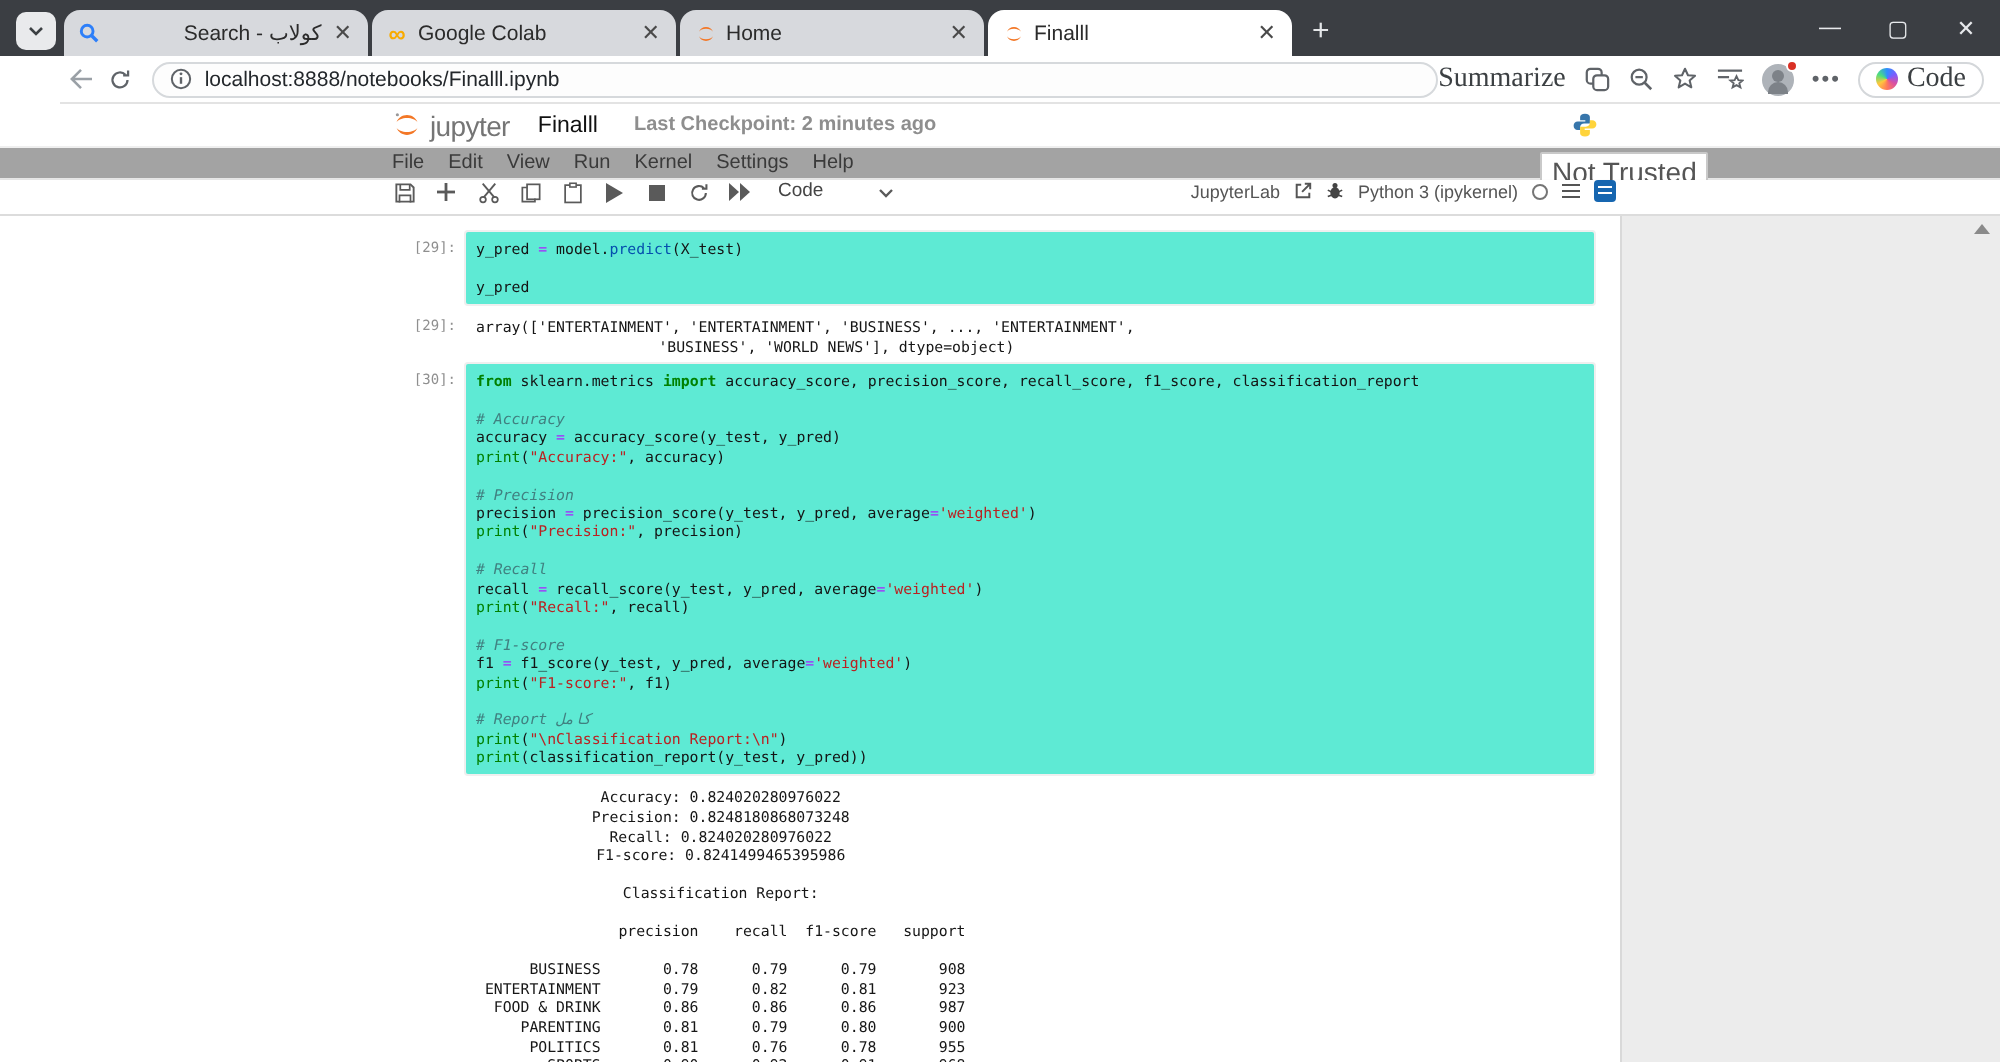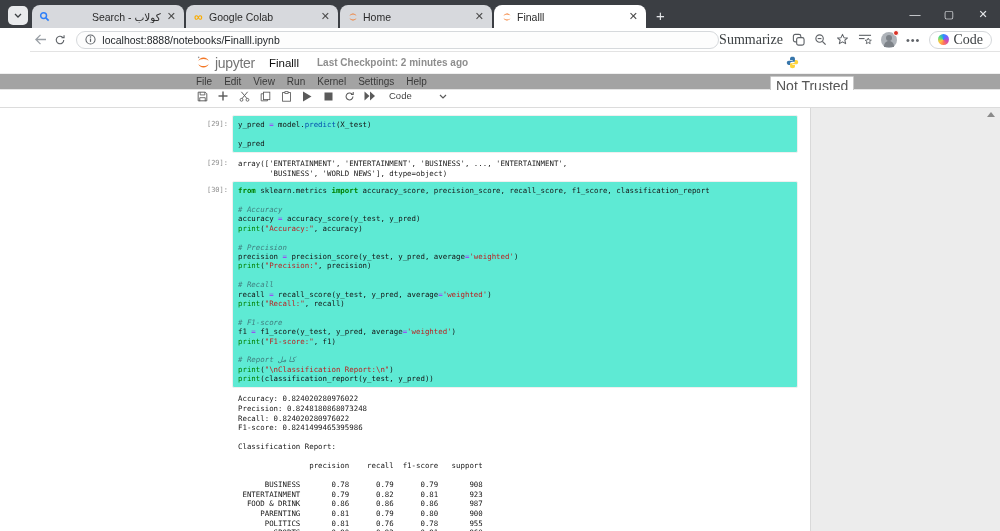--- a/index.html
+++ b/index.html
@@ -66,21 +66,21 @@
                   border-left:4px solid transparent; border-right:4px solid transparent; border-bottom:5px solid #8a8a8a; }
   .cells { padding-top:4px; }
   .cell-row, .out-row { display:flex; padding-left:196px; }
   .cell-row { margin-top:3px; }
   .out-row { margin-top:5px; }
   .prompt { width:32px; flex:none; text-align:right; font:7px/9.4px "DejaVu Sans Mono",monospace; color:#8f8f8f; padding-top:5px; }
   .out-row .prompt { padding-top:1px; }
   .input-box { width:566px; margin-left:4px; background:#5eead4; border:1px solid #efefef; border-radius:2px; padding:4px 5px; }
   .code { font:7.4px/9.4px "DejaVu Sans Mono",monospace; color:#141414; white-space:pre; }
   .cl { height:9.4px; }
-  .out-text { font:7.4px/9.55px "DejaVu Sans Mono",monospace; color:#161616; white-space:pre; margin-left:4px; padding:1px 0 0 6px; }
+  .out-text { font:7.4px/9.55px "DejaVu Sans Mono",monospace; color:#161616; white-space:pre; margin-left:4px; padding:1px 0 0 6px;text-align:center; }
   .k { color:#008000; font-weight:bold; }
   .b { color:#008000; }
   .s { color:#ba2121; }
   .c { color:#408080; font-style:italic; }
   .p { color:#0550ae; }
   .o { color:#aa22ff; }
   svg { display:block; }
 </style>
 </head>
 <body>
@@ -277,20 +277,36 @@
         <polygon points="6,0.5 11,5 6,9.5" fill="#5a5a5a"></polygon>
       </svg>
   </span>
   <span class="tb-label">Code</span>
   <span class="tbtn" style="margin-left:16px">
     <svg width="8" height="5" viewBox="0 0 8 5">
         <polyline points="1,1 4,4 7,1" fill="none" stroke="#5a5a5a" stroke-width="1.2"></polyline>
       </svg>
   </span>
 
+  <span class="tb-right">
+    <span class="tb-small">JupyterLab</span>
+    <svg width="9" height="9" viewBox="0 0 10 10">
+        <path d="M4 1.5H1.5v7h7V6" fill="none" stroke="#555" stroke-width="1.1"></path>
+        <path d="M6 1h3v3M9 1 4.5 5.5" fill="none" stroke="#555" stroke-width="1.1"></path>
+      </svg>
+    <svg width="9" height="9" viewBox="0 0 10 10">
+        <ellipse cx="5" cy="6" rx="2.6" ry="3.2" fill="#444"></ellipse>
+        <circle cx="5" cy="2" r="1.4" fill="#444"></circle>
+        <path d="M1 4.5l2 1M9 4.5l-2 1M1 8l2-.7M9 8l-2-.7" stroke="#444" stroke-width=".9" fill="none"></path>
+      </svg>
+    <span class="tb-small">Python 3 (ipykernel)</span>
+    <span class="kernel-circle"></span>
+    <span class="hamburger"></span>
+    <span class="mode-icon"></span>
+  </span>
 </div>
 
 <div class="content">
   <div class="cells" id="nb-cells">
       <div class="cell-row">
         <div class="prompt">[29]:</div>
         <div class="input-box">
           <div class="code"><div class="cl"><span>y_pred </span><span class="o">=</span><span> model.</span><span class="p">predict</span><span>(X_test)</span></div><div class="cl">&nbsp;</div><div class="cl"><span>y_pred</span></div></div>
         </div>
       </div>

